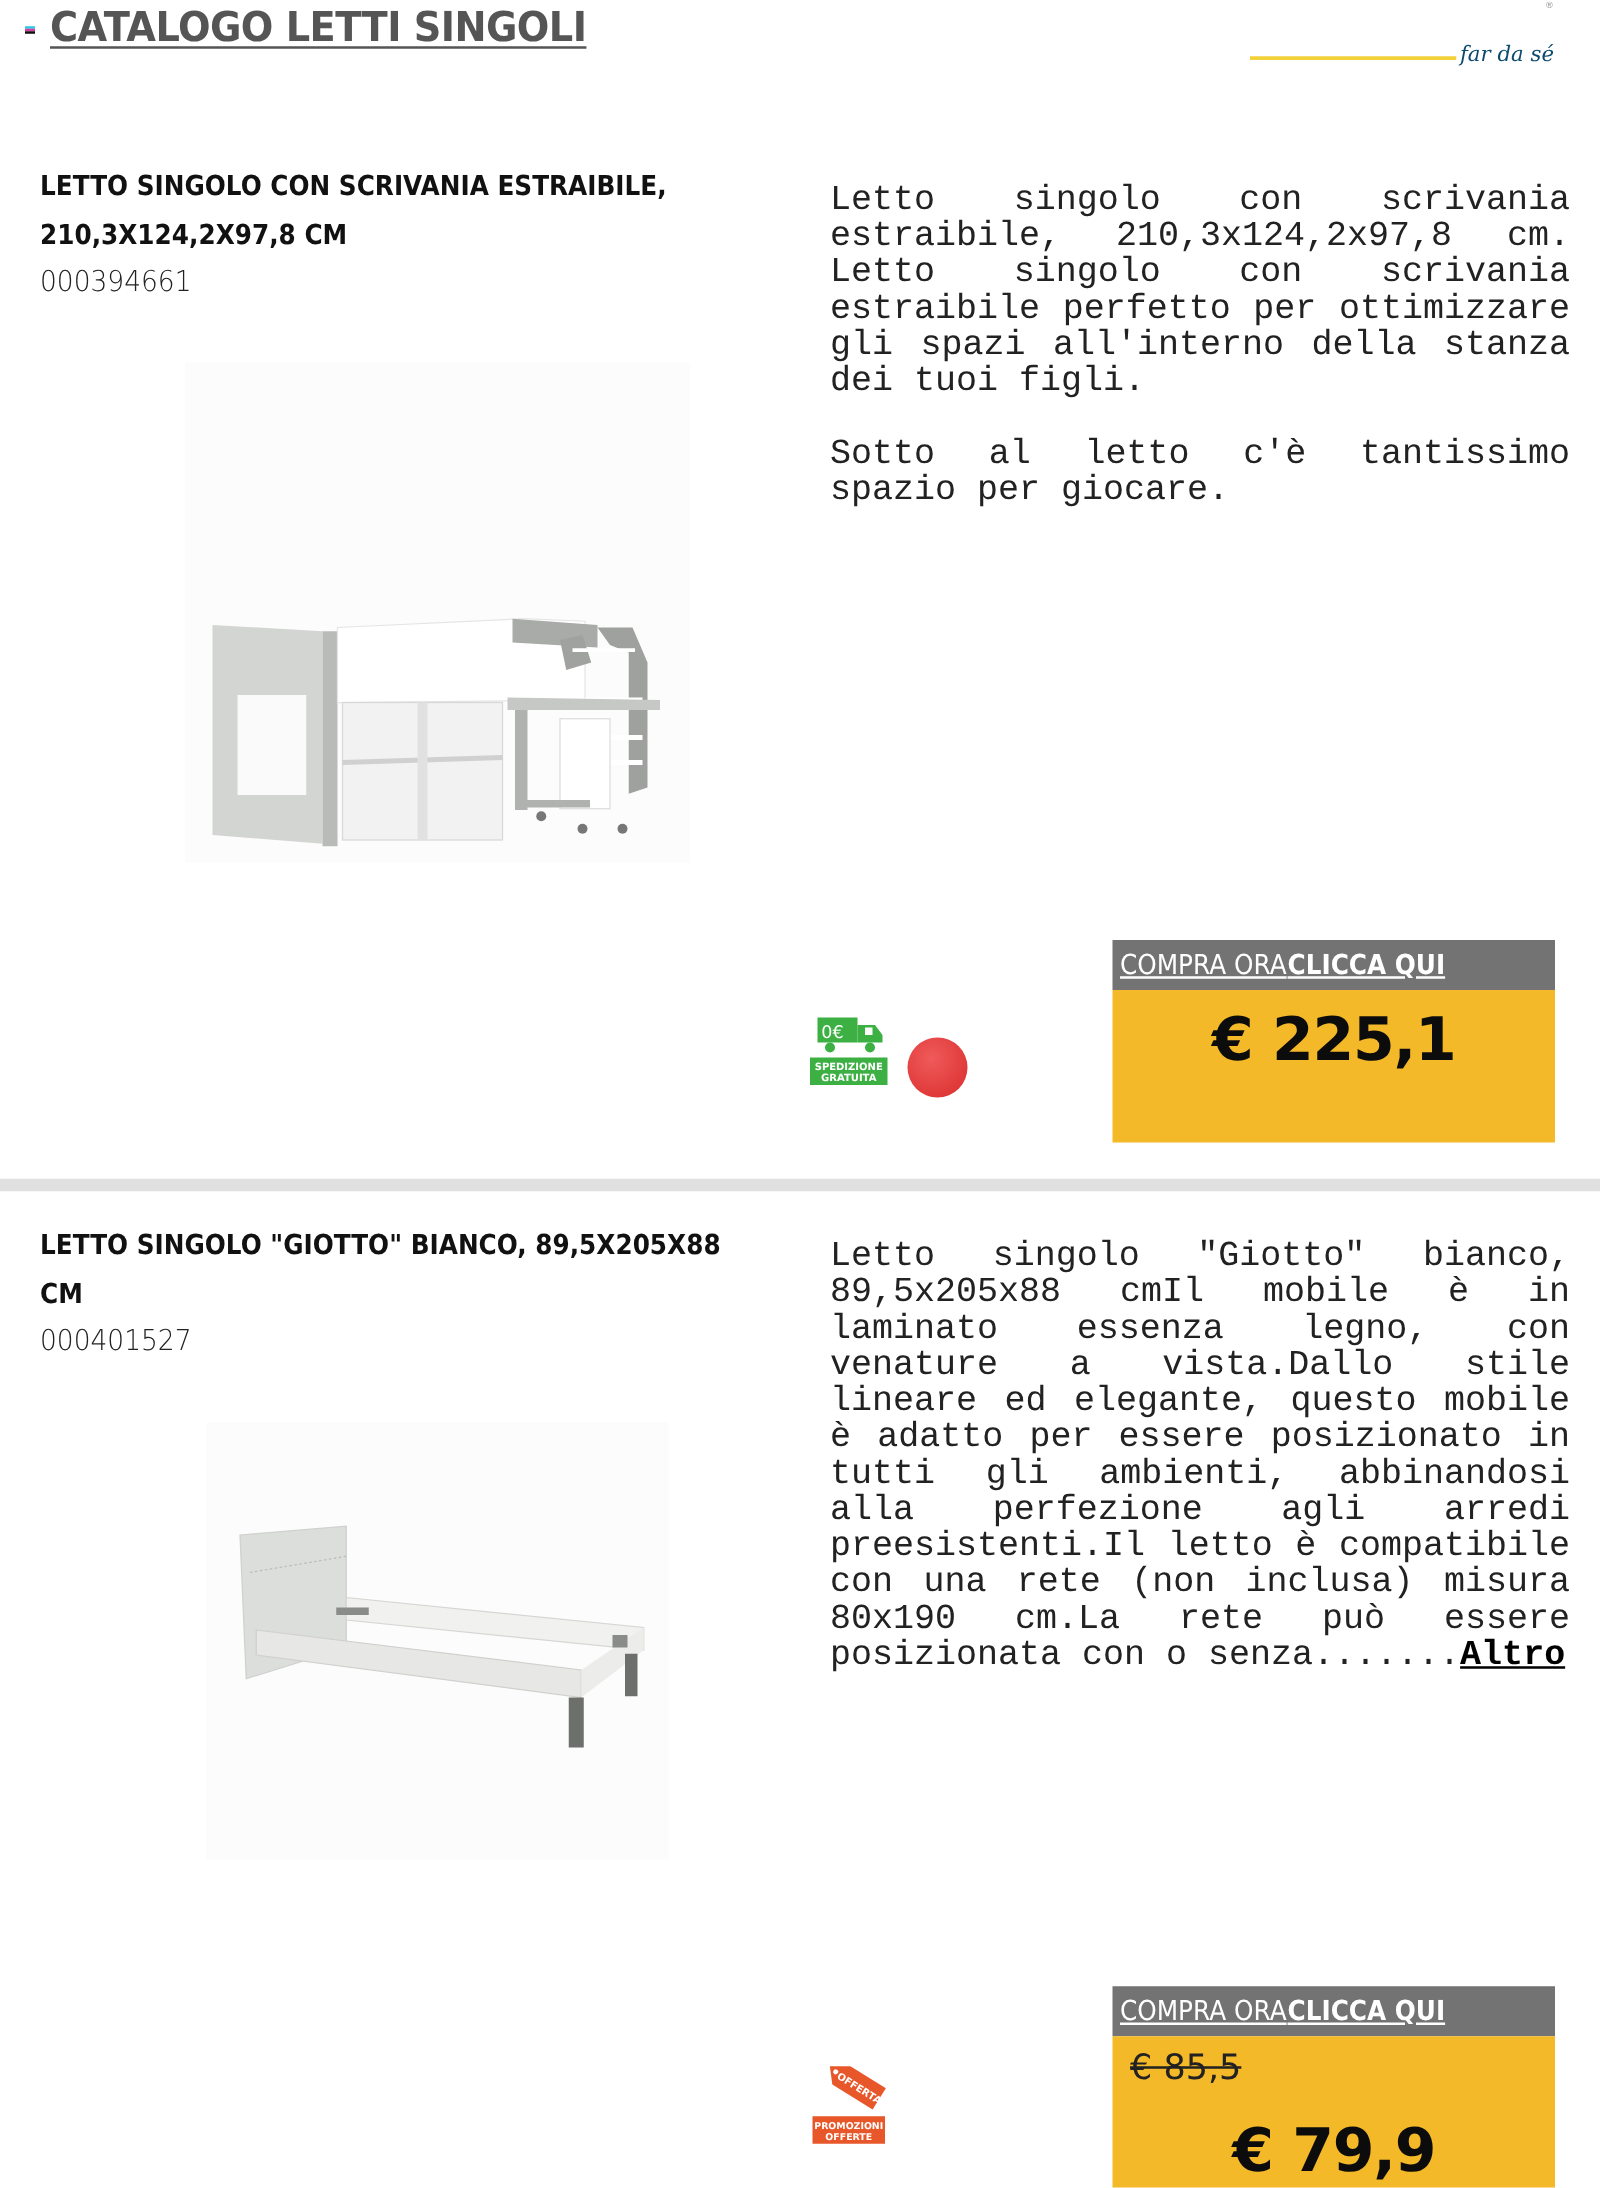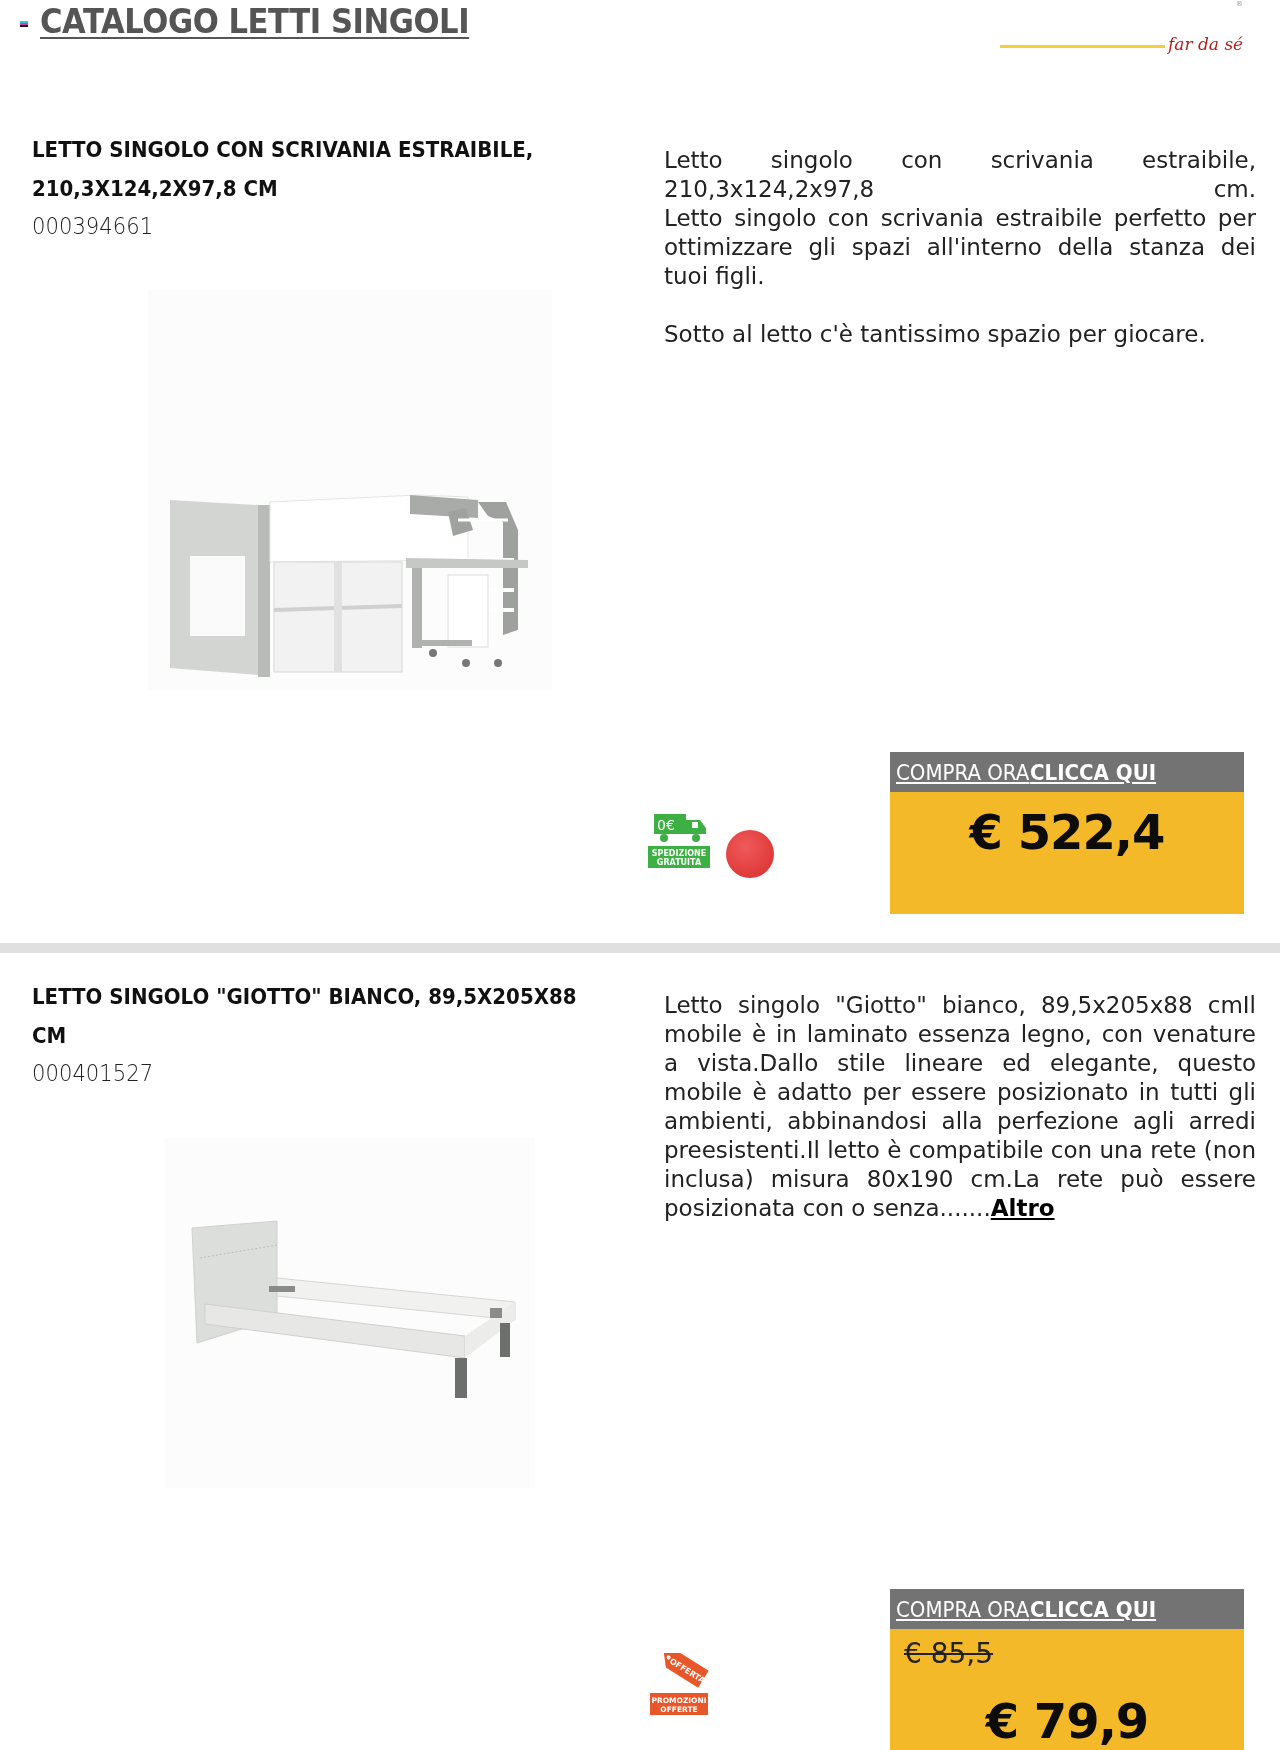--- a/index.html
+++ b/index.html
@@ -11,29 +11,29 @@
   .title-marker { position: absolute; left: 20px; top: 21px; width: 8px; height: 7px; }
   .title-marker i { display: block; height: 2px; }
   .page-title { position: absolute; left: 40px; top: 2px; font-family: "DejaVu Sans", sans-serif; font-weight: bold;
     font-size: 33px; letter-spacing: -0.5px; color: #555555; text-decoration: underline; text-decoration-thickness: 2px;
     text-underline-offset: 4px; transform: scaleX(0.93); transform-origin: left top; }
   .logo { position: absolute; left: 996px; top: 0; width: 250px; height: 60px; }
   .logo-euro { position: absolute; left: 4px; top: 0; font-family: "Liberation Sans", sans-serif; font-weight: bold; font-size: 40px; letter-spacing: -1px; }
   .logo-euro .e { color: #233a8b; }
   .logo-euro .b { color: #e3252b; }
   .logo-line { position: absolute; left: 4px; top: 45px; width: 165px; height: 3px; background: #f2d13a; }
-  .logo-tag { position: absolute; left: 172px; top: 34px; font-family: "DejaVu Serif", serif; font-style: italic; font-size: 17px; color: #b91c1c; }
+  .logo-tag { position: absolute; left: 172px; top: 34px; font-family: "DejaVu Serif", serif; font-style: italic; font-size: 17px; color: #0c4a6e; }
   .logo-reg { position: absolute; left: 240px; top: 0; font-size: 7px; color: #999; }
 
   
   .product { position: absolute; left: 0; width: 1028px; padding-left: 14px; }
   .p-name { position: absolute; left: 32px; width: 570px; font-family: "DejaVu Sans", sans-serif; font-weight: bold; font-size: 22px;
     line-height: 39px; color: #111; transform: scaleX(0.9); transform-origin: left top; width: 630px; }
   .p-code { position: absolute; left: 32px; font-size: 23px; color: #222; font-weight: 300; transform: scaleX(0.92); transform-origin: left top; }
-  .p-desc { position: absolute; left: 664px; width: 592px; font-size: 23px; line-height: 29px; color: #222; text-align: justify; }
+  .p-desc { position: absolute; left: 664px; width: 592px; font-size: 28px; line-height: 29px; color: #222; text-align: justify; font-family: Liberation Mono, monospace; }
   .p-desc p { margin: 0; }
   .p-desc .gap { height: 29px; }
   .altro { font-weight: bold; color: #000; text-decoration: underline; cursor: pointer; }
   .p-image { position: absolute; background: #fcfcfc; }
 
   
   .pricebox { position: absolute; left: 890px; width: 354px; }
   .pb-head { height: 40px; background: #737373; padding-left: 6px; display: flex; align-items: center; }
   .pb-head a { color: #ffffff; text-decoration: underline; font-size: 22px; font-family: "DejaVu Sans", sans-serif; transform: scaleX(0.9); transform-origin: left center; display:inline-block; white-space: nowrap; }
   .pb-head .compra { font-weight: normal; }
@@ -122,21 +122,21 @@
     </svg>
   </div>
   <div class="red-dot" style="left:726px;top:830px;"></div>
 
   <div class="pricebox" style="top:752px;">
     <div class="pb-head">
       <a class="compra">COMPRA ORA</a>
       <a class="clicca">CLICCA QUI</a>
     </div>
     <div class="pb-body" style="height:122px;">
-      <div class="price-main" style="top:12px;">€ 522,4</div>
+      <div class="price-main" style="top:12px;">€ 225,1</div>
     </div>
   </div>
 </div>
 
 <div class="separator"></div>
 
 <div class="product" style="top:953px;height:797px;">
   <div class="p-name" style="top:24px;width:640px;">LETTO SINGOLO "GIOTTO" BIANCO, 89,5X205X88 CM</div>
   <div class="p-code" style="top:107px;">000401527</div>
 

